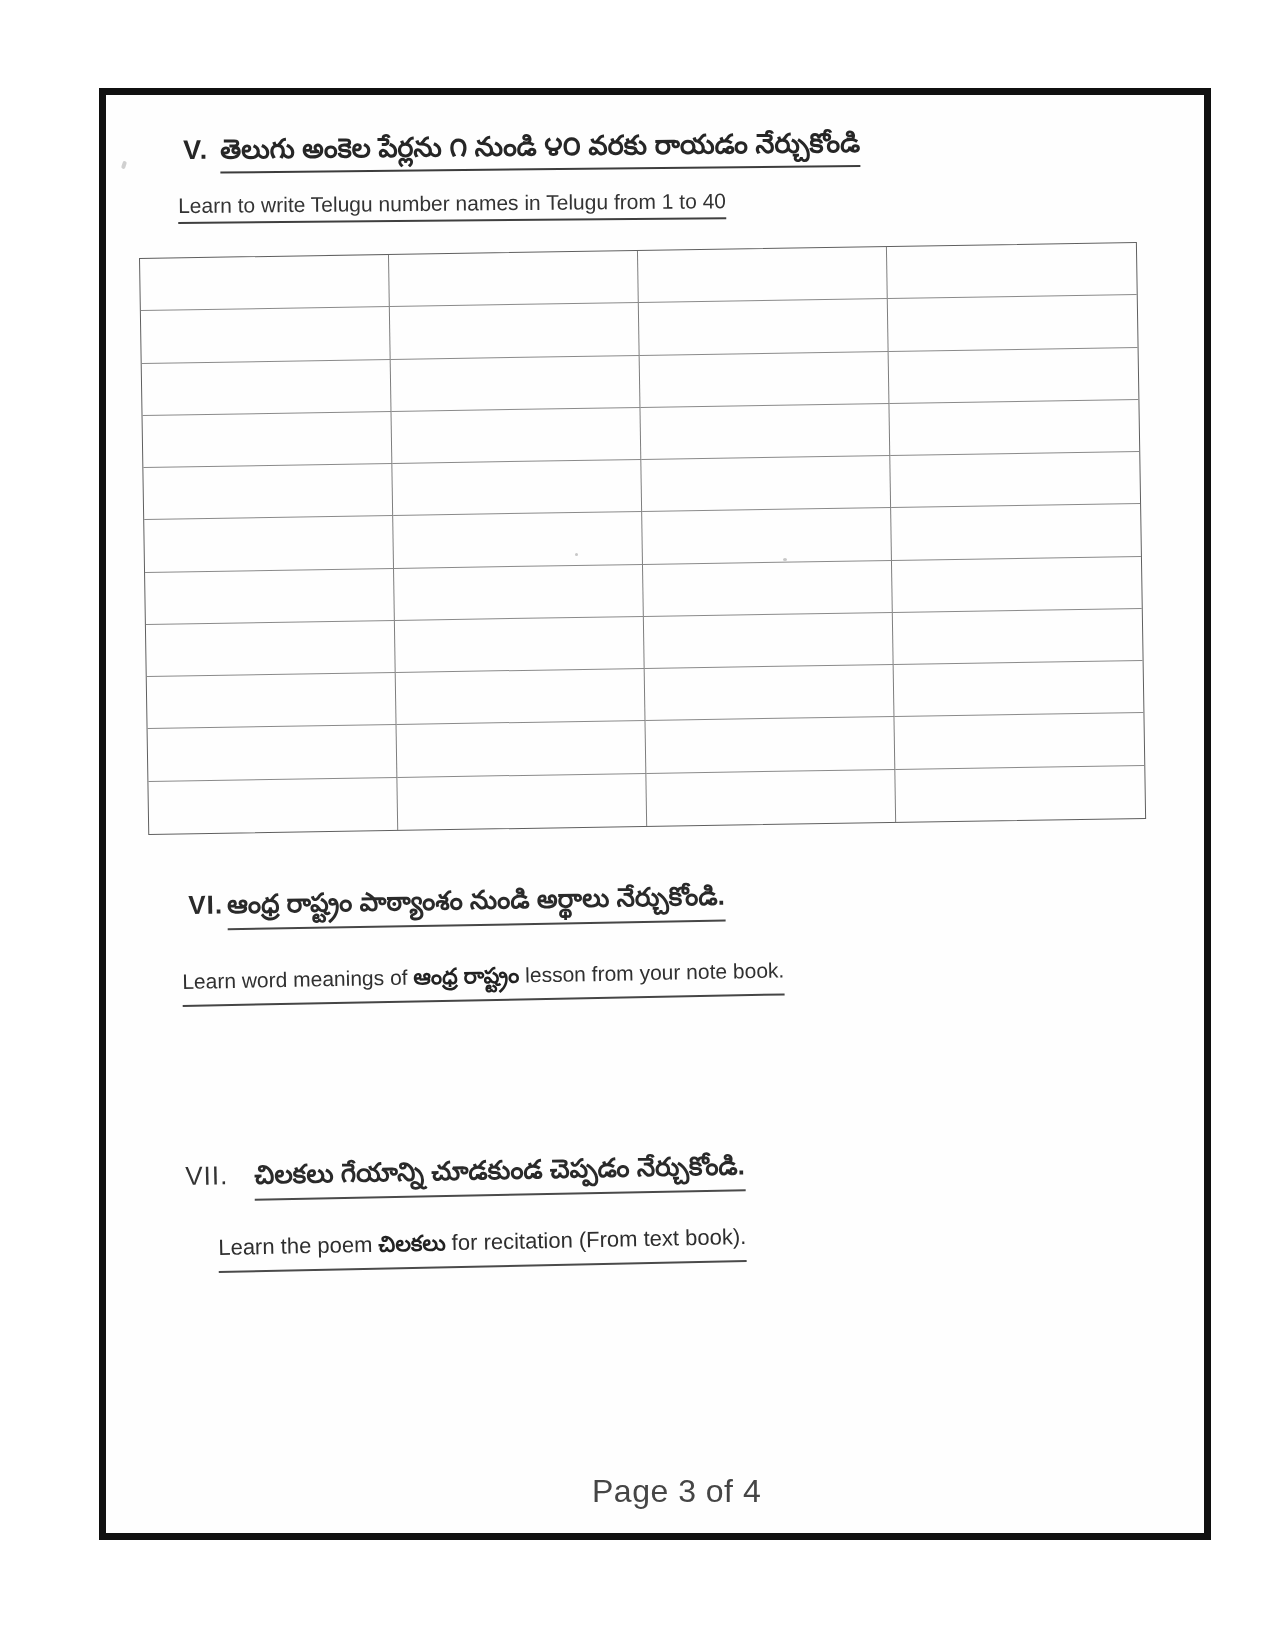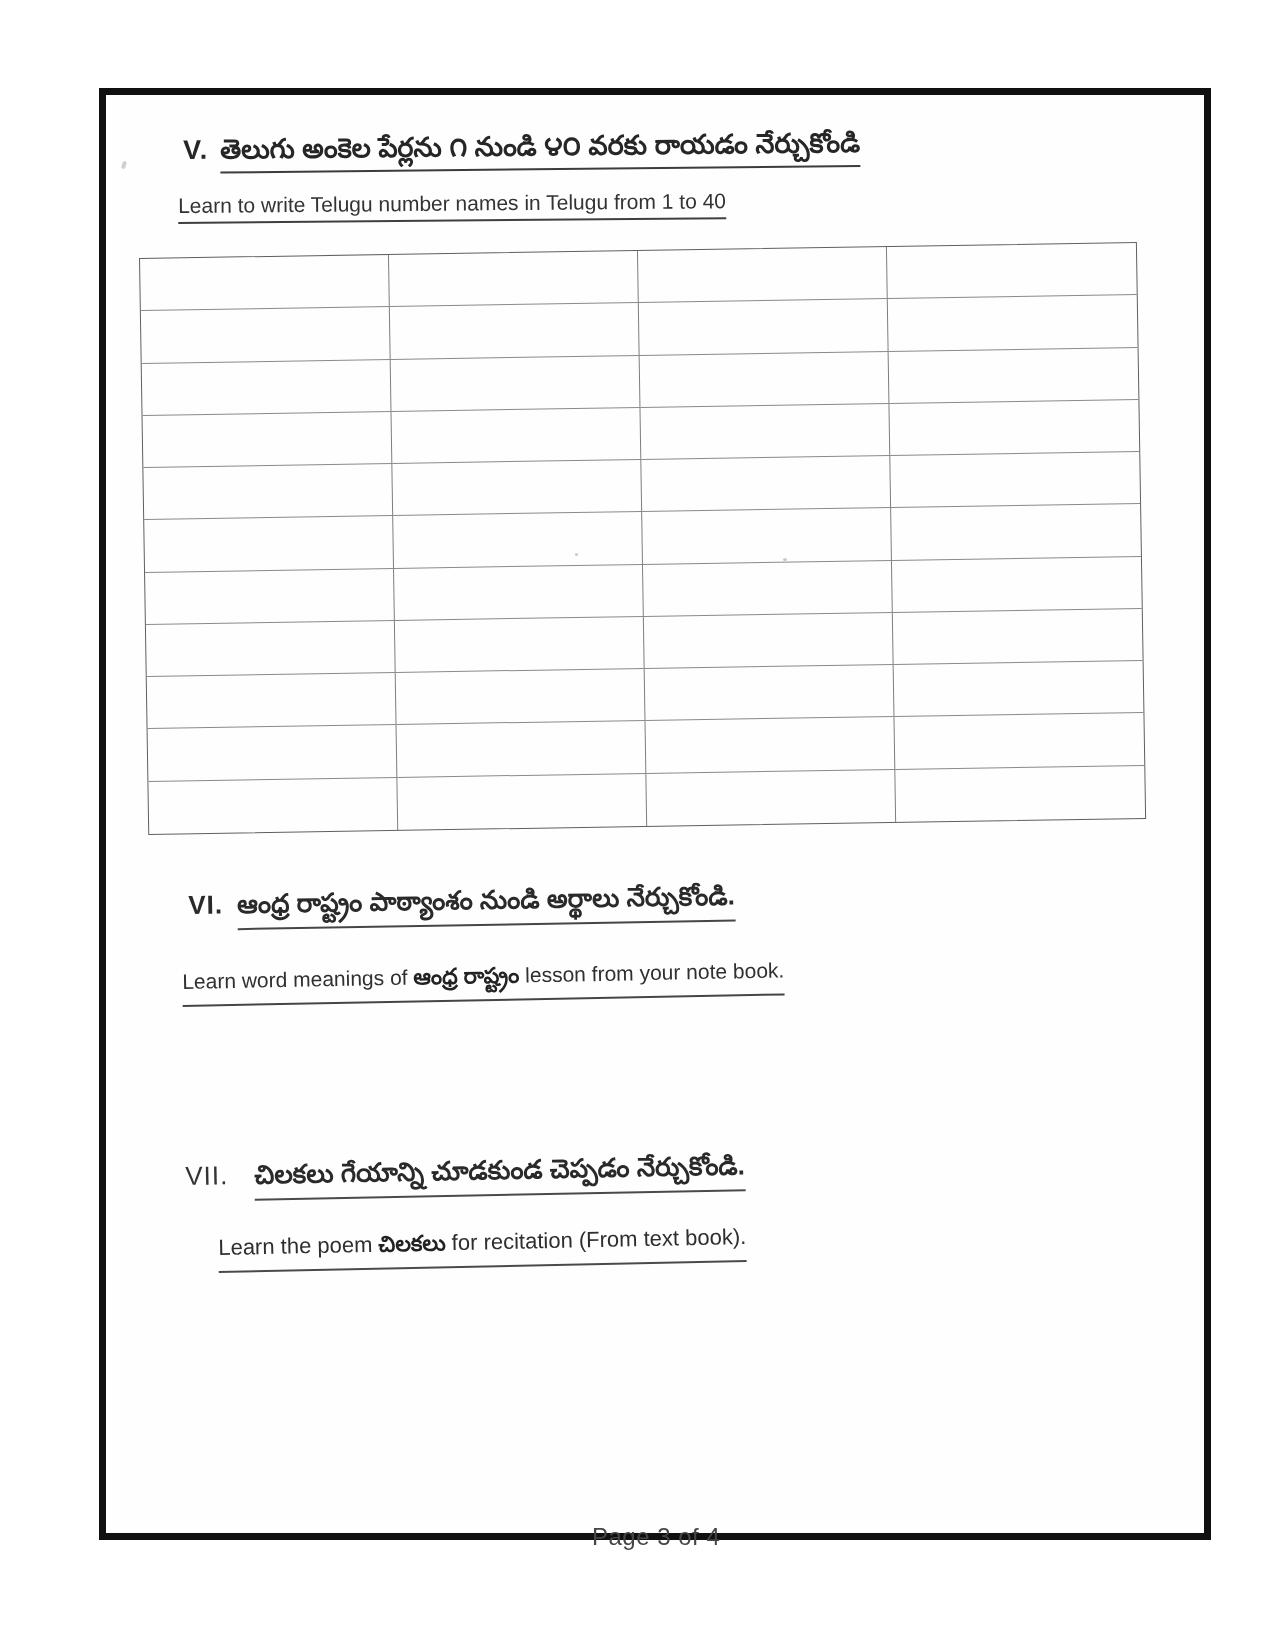--- a/index.html
+++ b/index.html
@@ -72,21 +72,21 @@
   
   .heading-vi {
     left: 82px; top: 795px;
     font-size: 26px;
     font-weight: bold;
     color: #2a2a2a;
     white-space: nowrap;
     transform: rotate(-1deg);
     transform-origin: left top;
   }
-  .heading-vi .roman { margin-right: 14px; letter-spacing: 1px; }
+  .heading-vi .roman { margin-right: 4px; letter-spacing: 1px; }
   .heading-vi .tel { border-bottom: 2px solid #464646; padding-bottom: 9px; }
 
   .subtitle-vi {
     left: 76px; top: 874px;
     font-size: 21px;
     color: #303030;
     white-space: nowrap;
     border-bottom: 2px solid #454545;
     padding-bottom: 5px;
     transform: rotate(-1.1deg);
@@ -117,22 +117,22 @@
     color: #2e2e2e;
     white-space: nowrap;
     border-bottom: 2px solid #4a4a4a;
     padding-bottom: 5px;
     transform: rotate(-1.2deg);
     transform-origin: left top;
   }
 
   
   .page-footer {
-    left: 486px; top: 1428px;
-    font-size: 24px;
+    left: 486px; top: 1378px;
+    font-size: 32px;
     color: #454545;
     letter-spacing: 0.5px;
   }
 
   
   .speck {
     position: absolute;
     background: #9a9a9a;
     opacity: 0.55;
   }

